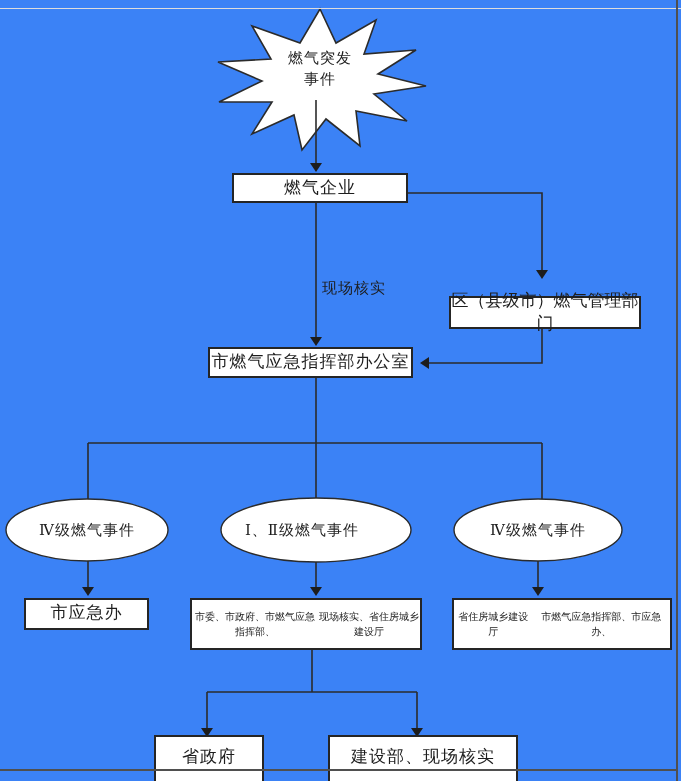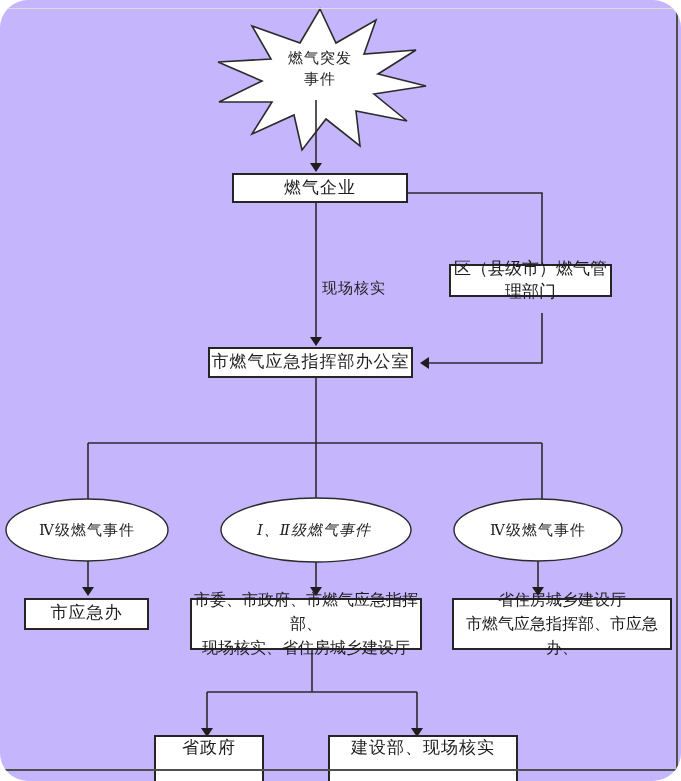--- a/index.html
+++ b/index.html
@@ -1,27 +1,27 @@
 <!DOCTYPE html>
 <html><head>
 <meta charset="utf-8">
 <style>
   html,body{margin:0;padding:0;background:#ffffff;}
   #canvas{
-    position:relative;width:681px;height:781px;background:#c4b5fd;overflow:hidden;
-    font-family:"Liberation Serif","DejaVu Serif",serif;color:#1d1d1d;border-radius:28px;
+    position:relative;width:681px;height:781px;background:#3b82f6;overflow:hidden;
+    font-family:"Liberation Serif","DejaVu Serif",serif;color:#1d1d1d;
   }
   #connector-layer{position:absolute;left:0;top:0;width:681px;height:781px;}
   .node-box{
     position:absolute;box-sizing:border-box;border:2px solid #252525;background:#ffffff;
     display:flex;align-items:center;justify-content:center;text-align:center;
     font-size:17px;line-height:1.3;letter-spacing:1px;
   }
-  .node-box.two-line{font-size:16px;letter-spacing:0;flex-direction:column;line-height:1.5;}
-  .node-box.cut{border-bottom:none;align-items:flex-start;}
+  .node-box.two-line{font-size:10px;letter-spacing:0;flex-direction:row;line-height:1.5;}
+  .node-box.cut{border-bottom:none;align-items:flex-start;padding-top:9px;}
   .float-text{
     position:absolute;text-align:center;font-size:15px;line-height:1.4;letter-spacing:1px;
   }
   .frame{position:absolute;}
   #frame-top{left:0;top:8px;width:681px;height:1px;background:#dddddd;}
   #frame-right{left:676px;top:0;width:2px;height:781px;background:#4f4f4f;}
   #frame-bottom{left:0;top:769px;width:677px;height:2px;background:#4f4f4f;}
 </style>
 </head>
 <body>
@@ -73,28 +73,28 @@
     </g>
   </svg>
 
   <div class="float-text" style="left:250px;top:48px;width:140px;">
     <div>燃气突发</div>
     <div>事件</div>
   </div>
 
   <div class="node-box" style="left:232px;top:173px;width:176px;height:30px;">燃气企业</div>
 
-  <div class="node-box" style="left:449px;top:264px;width:163px;height:33px;letter-spacing:0;">区（县级市）燃气管理部门</div>
+  <div class="node-box" style="left:449px;top:296px;width:192px;height:33px;letter-spacing:0;">区（县级市）燃气管理部门</div>
 
   <div class="node-box" style="left:208px;top:347px;width:205px;height:31px;">市燃气应急指挥部办公室</div>
 
   <div class="float-text" style="left:322px;top:278px;width:90px;text-align:left;">现场核实</div>
 
   <div class="float-text" style="left:7px;top:520px;width:160px;">Ⅳ级燃气事件</div>
-  <div class="float-text" style="left:224px;top:520px;width:180px;font-style:italic;">Ⅰ、Ⅱ级燃气事件</div>
+  <div class="float-text" style="left:212px;top:520px;width:180px;">Ⅰ、Ⅱ级燃气事件</div>
   <div class="float-text" style="left:458px;top:520px;width:160px;">Ⅳ级燃气事件</div>
 
   <div class="node-box" style="left:24px;top:598px;width:125px;height:32px;font-family:Liberation Mono, monospace;">市应急办</div>
 
   <div class="node-box two-line" style="left:190px;top:598px;width:232px;height:52px;">
     <div>市委、市政府、市燃气应急指挥部、</div>
     <div>现场核实、省住房城乡建设厅</div>
   </div>
 
   <div class="node-box two-line" style="left:452px;top:598px;width:220px;height:52px;">

